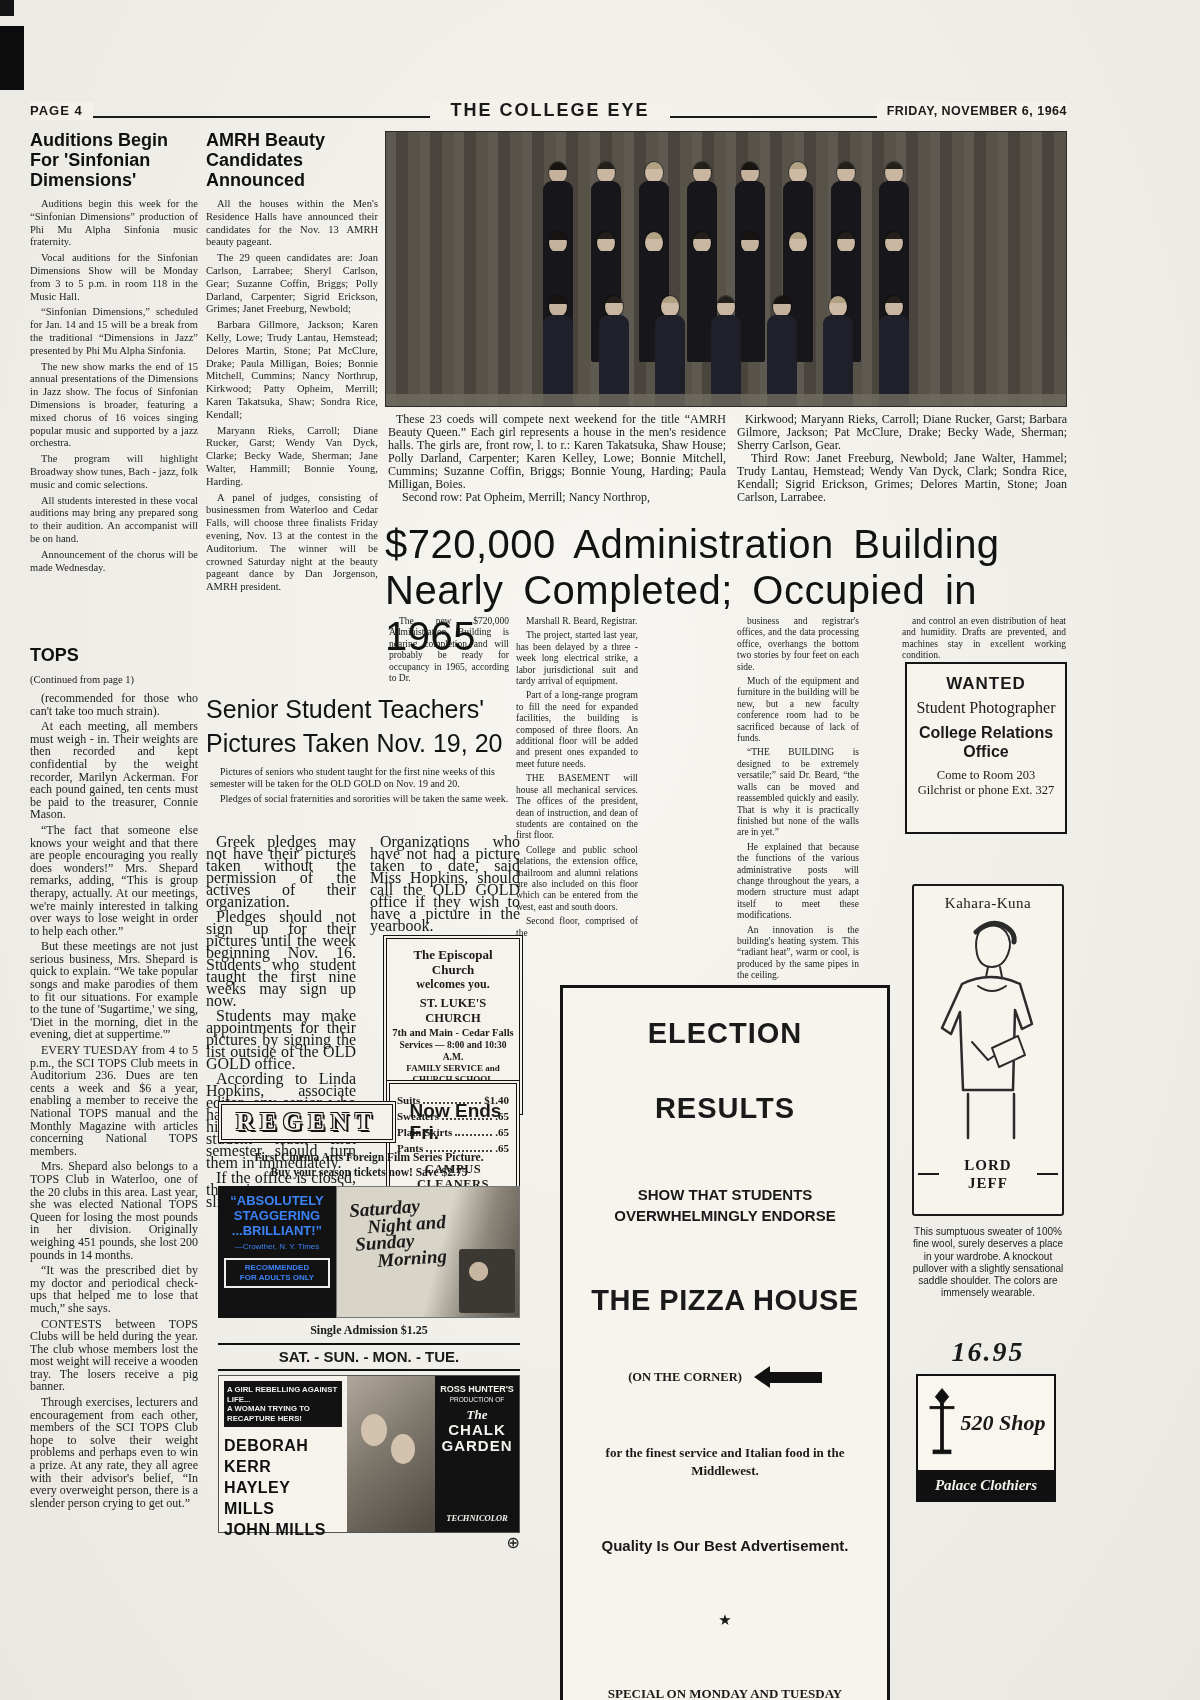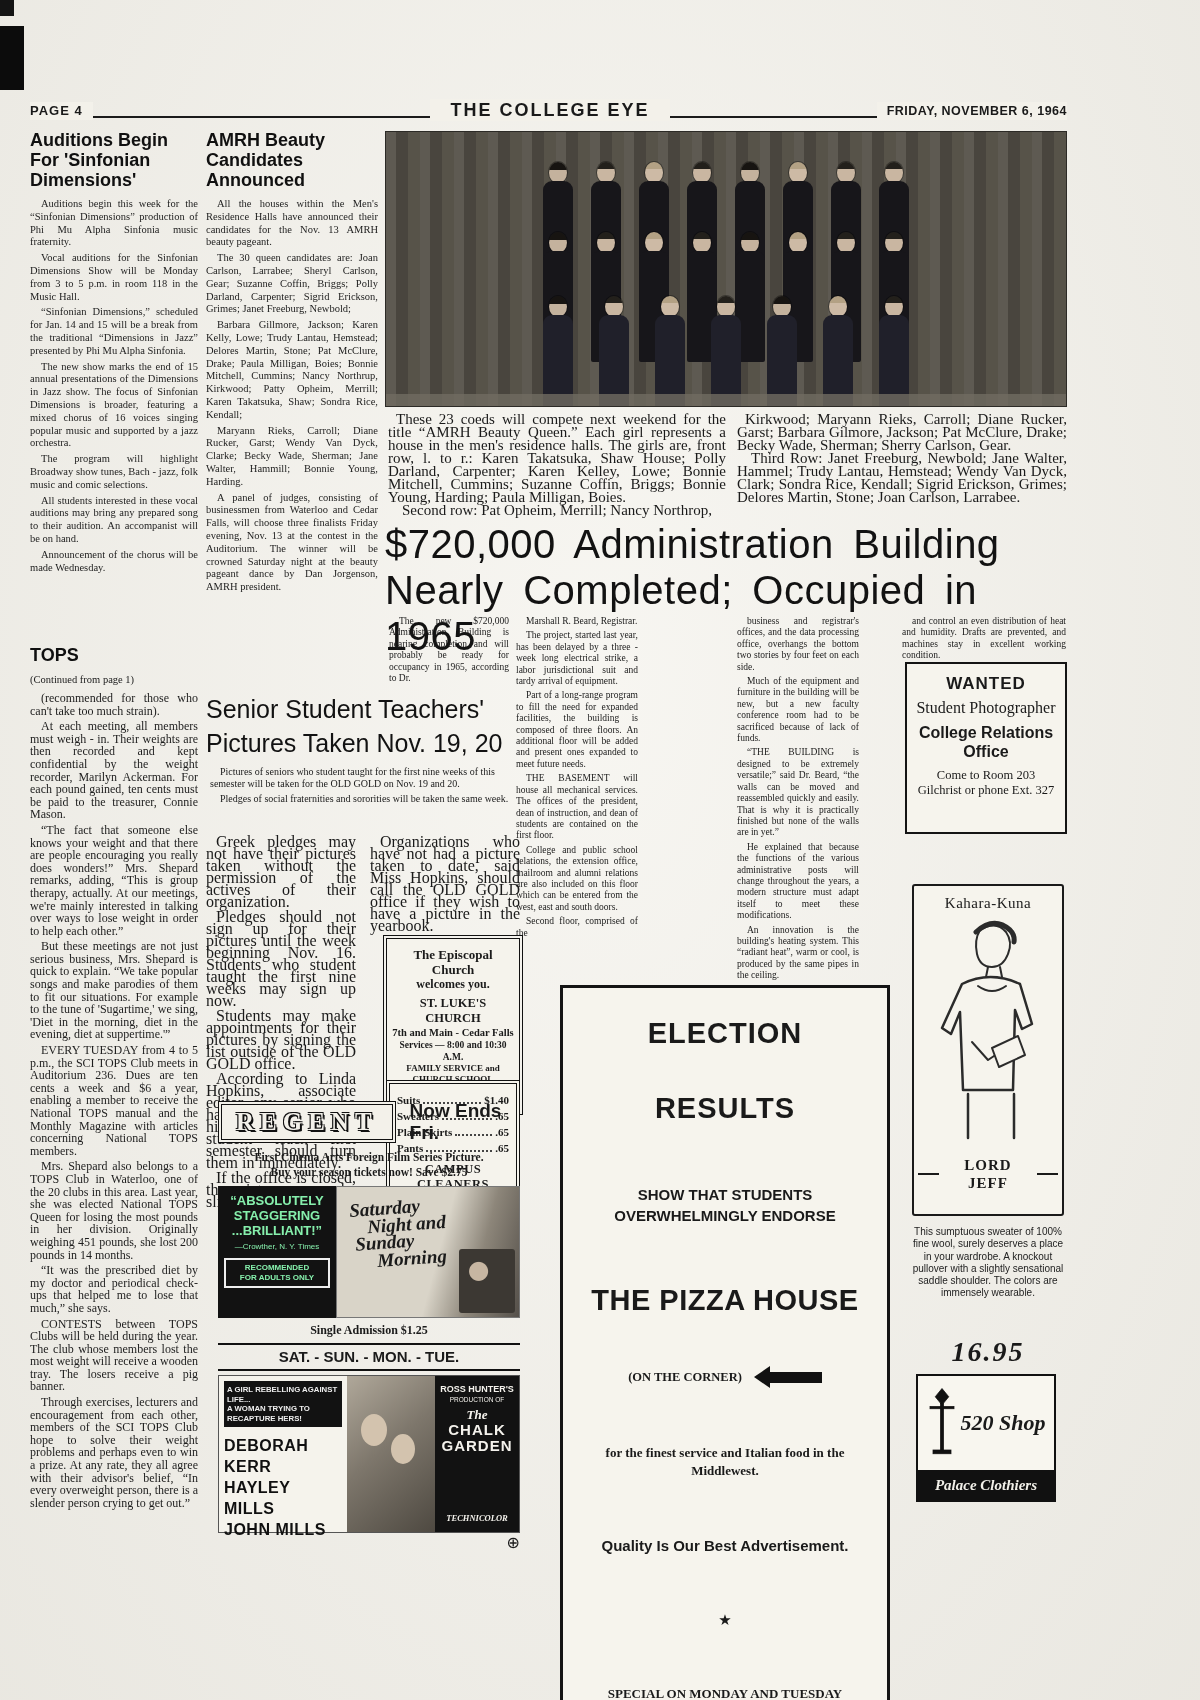--- a/index.html
+++ b/index.html
@@ -39,21 +39,21 @@
   .row-front { top:164px; gap:26px; }
   .person { width:30px; height:130px; position:relative; }
   .person::before { content:""; position:absolute; top:0; left:6px; width:18px; height:21px; border-radius:50%;
                     background:linear-gradient(#23201b 32%, #c9b6a1 34%); box-shadow:0 0 0 1px rgba(0,0,0,.35); }
   .person::after  { content:""; position:absolute; top:19px; left:0; width:30px; height:calc(100% - 19px);
                     background:#17161a; border-radius:9px 9px 2px 2px; }
   .person:nth-child(3n)::before   { background:linear-gradient(#b3a184 32%, #cdbaa5 34%); }
   .person:nth-child(4n+1)::before { background:linear-gradient(#171411 36%, #c4b29d 38%); }
   .row-front .person::after { background:#20202a; }
 
-  .caption { position:absolute; font-size:15px; line-height:13px; text-align:justify; }
+  .caption { position:absolute; font-size:12px; line-height:13px; text-align:justify; }
   .caption p { margin:0; text-indent:14px; }
   .caption p:first-child { text-indent:8px; }
   .caption-left  { left:388px; top:413px; width:338px; }
   .caption-right { left:737px; top:413px; width:330px; }
 
   
   .admin-head { position:absolute; left:385px; top:521px; width:682px; font:400 40px/46px "Liberation Sans",sans-serif; color:#121212; word-spacing:8px; letter-spacing:.5px; }
   .admin-c { position:absolute; top:616px; font-size:9.5px; line-height:11.4px; text-align:justify; }
   .admin-c p { margin:0 0 3px 0; text-indent:10px; }
   .admin-c1 { left:389px; width:120px; }
@@ -86,21 +86,21 @@
   .cl-name { margin-top:6px; text-align:center; font:700 12.5px/15px "Liberation Serif",serif; letter-spacing:.5px; }
 
   
   .regent { position:absolute; left:218px; top:1100px; width:302px; }
   .rg-top { display:flex; align-items:center; margin-bottom:6px; }
   .rg-logo { border:4px double #111; padding:3px 14px; font:700 25px/28px "Liberation Serif",serif; letter-spacing:6px; color:#f3f1ea;
              text-shadow:-1px -1px 0 #111, 1px -1px 0 #111, -1px 1px 0 #111, 1px 1px 0 #111, 2px 2px 0 #111; background:#f3f1ea; }
   .rg-now { margin-left:14px; font:700 19px/22px "Liberation Sans",sans-serif; }
   .rg-line { text-align:center; font:700 11.5px/15px "Liberation Serif",serif; }
   .rg-feature { display:flex; margin-top:6px; height:132px; }
-  .rg-quote { width:118px; background:#121212; color:#86efac; padding:7px 6px; text-align:center; }
+  .rg-quote { width:118px; background:#121212; color:#3b82f6; padding:7px 6px; text-align:center; }
   .rg-quote .q { font:700 13px/15px "Liberation Sans",sans-serif; }
   .rg-quote .attr { font:400 8px/11px "Liberation Sans",sans-serif; margin:3px 0 6px; }
   .rg-badge { border:2px solid #eee; padding:3px 4px; font:700 8px/10px "Liberation Sans",sans-serif; }
   .rg-badge span { display:block; }
   .rg-poster { flex:1; position:relative; background:linear-gradient(105deg,#d9d4c8 55%,#8d867a 75%,#55504a 100%); overflow:hidden; border:1px solid #777; }
   .rg-poster .t { font:700 italic 19px/19px "Liberation Serif",serif; color:#1b1b1b; transform:rotate(-4deg); }
   .rg-poster .t1 { margin:8px 0 0 12px; }
   .rg-poster .t2 { margin:-2px 0 0 30px; }
   .rg-poster .t3 { margin:-2px 0 0 18px; }
   .rg-poster .t4 { margin:-2px 0 0 40px; }
@@ -201,21 +201,21 @@
         <p>“It was the prescribed diet by my doctor and periodical check-ups that helped me to lose that much,” she says.</p>
         <p>CONTESTS between TOPS Clubs will be held during the year. The club whose members lost the most weight will receive a wooden tray. The losers receive a pig banner.</p>
         <p>Through exercises, lecturers and encouragement from each other, members of the SCI TOPS Club hope to solve their weight problems and perhaps even to win a prize. At any rate, they all agree with their advisor's belief, “In every overweight person, there is a slender person crying to get out.”</p>
       </div>
   </section>
 
   <section class="art-amrh">
     <h2 class="colhead">AMRH Beauty Candidates Announced</h2>
     <div class="bt">
         <p>All the houses within the Men's Residence Halls have announced their candidates for the Nov. 13 AMRH beauty pageant.</p>
-        <p>The 30 queen candidates are: Joan Carlson, Larrabee; Sheryl Carlson, Gear; Suzanne Coffin, Briggs; Polly Darland, Carpenter; Sigrid Erickson, Grimes; Janet Freeburg, Newbold;</p>
+        <p>The 29 queen candidates are: Joan Carlson, Larrabee; Sheryl Carlson, Gear; Suzanne Coffin, Briggs; Polly Darland, Carpenter; Sigrid Erickson, Grimes; Janet Freeburg, Newbold;</p>
         <p>Barbara Gillmore, Jackson; Karen Kelly, Lowe; Trudy Lantau, Hemstead; Delores Martin, Stone; Pat McClure, Drake; Paula Milligan, Boies; Bonnie Mitchell, Cummins; Nancy Northrup, Kirkwood; Patty Opheim, Merrill; Karen Takatsuka, Shaw; Sondra Rice, Kendall;</p>
         <p>Maryann Rieks, Carroll; Diane Rucker, Garst; Wendy Van Dyck, Clarke; Becky Wade, Sherman; Jane Walter, Hammill; Bonnie Young, Harding.</p>
         <p>A panel of judges, consisting of businessmen from Waterloo and Cedar Falls, will choose three finalists Friday evening, Nov. 13 at the contest in the Auditorium. The winner will be crowned Saturday night at the beauty pageant dance by Dan Jorgenson, AMRH president.</p>
       </div>
   </section>
 
   <figure class="photo">
     <div class="curtain"></div>
     <div class="photo-row row-back">
         <div class="person"></div>

